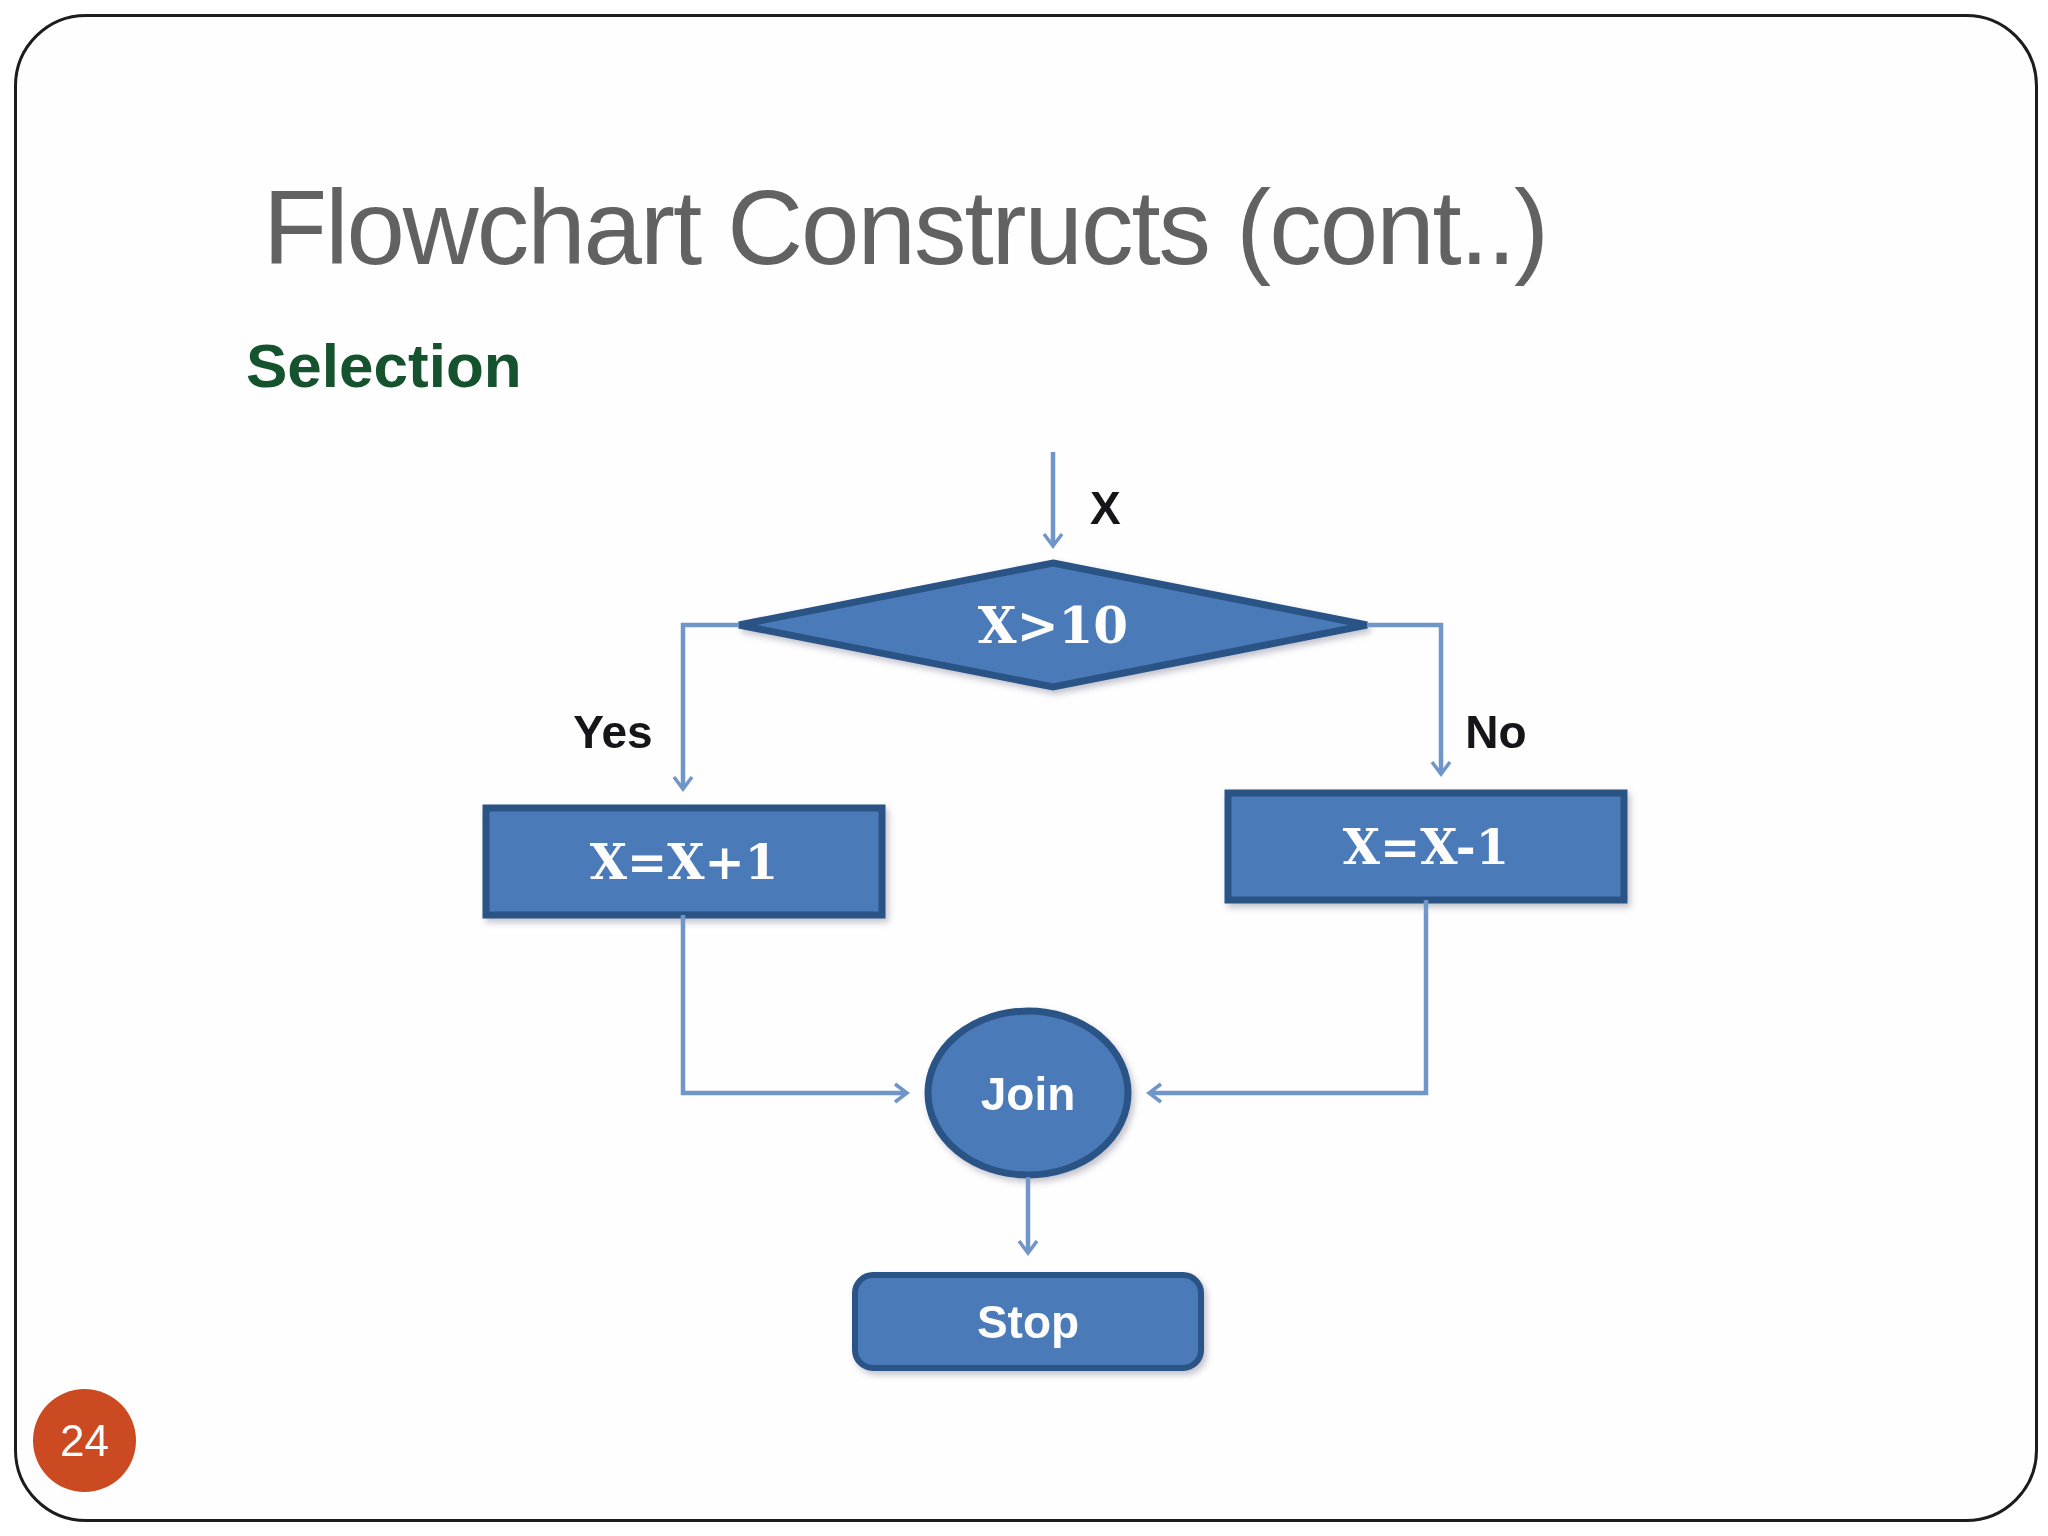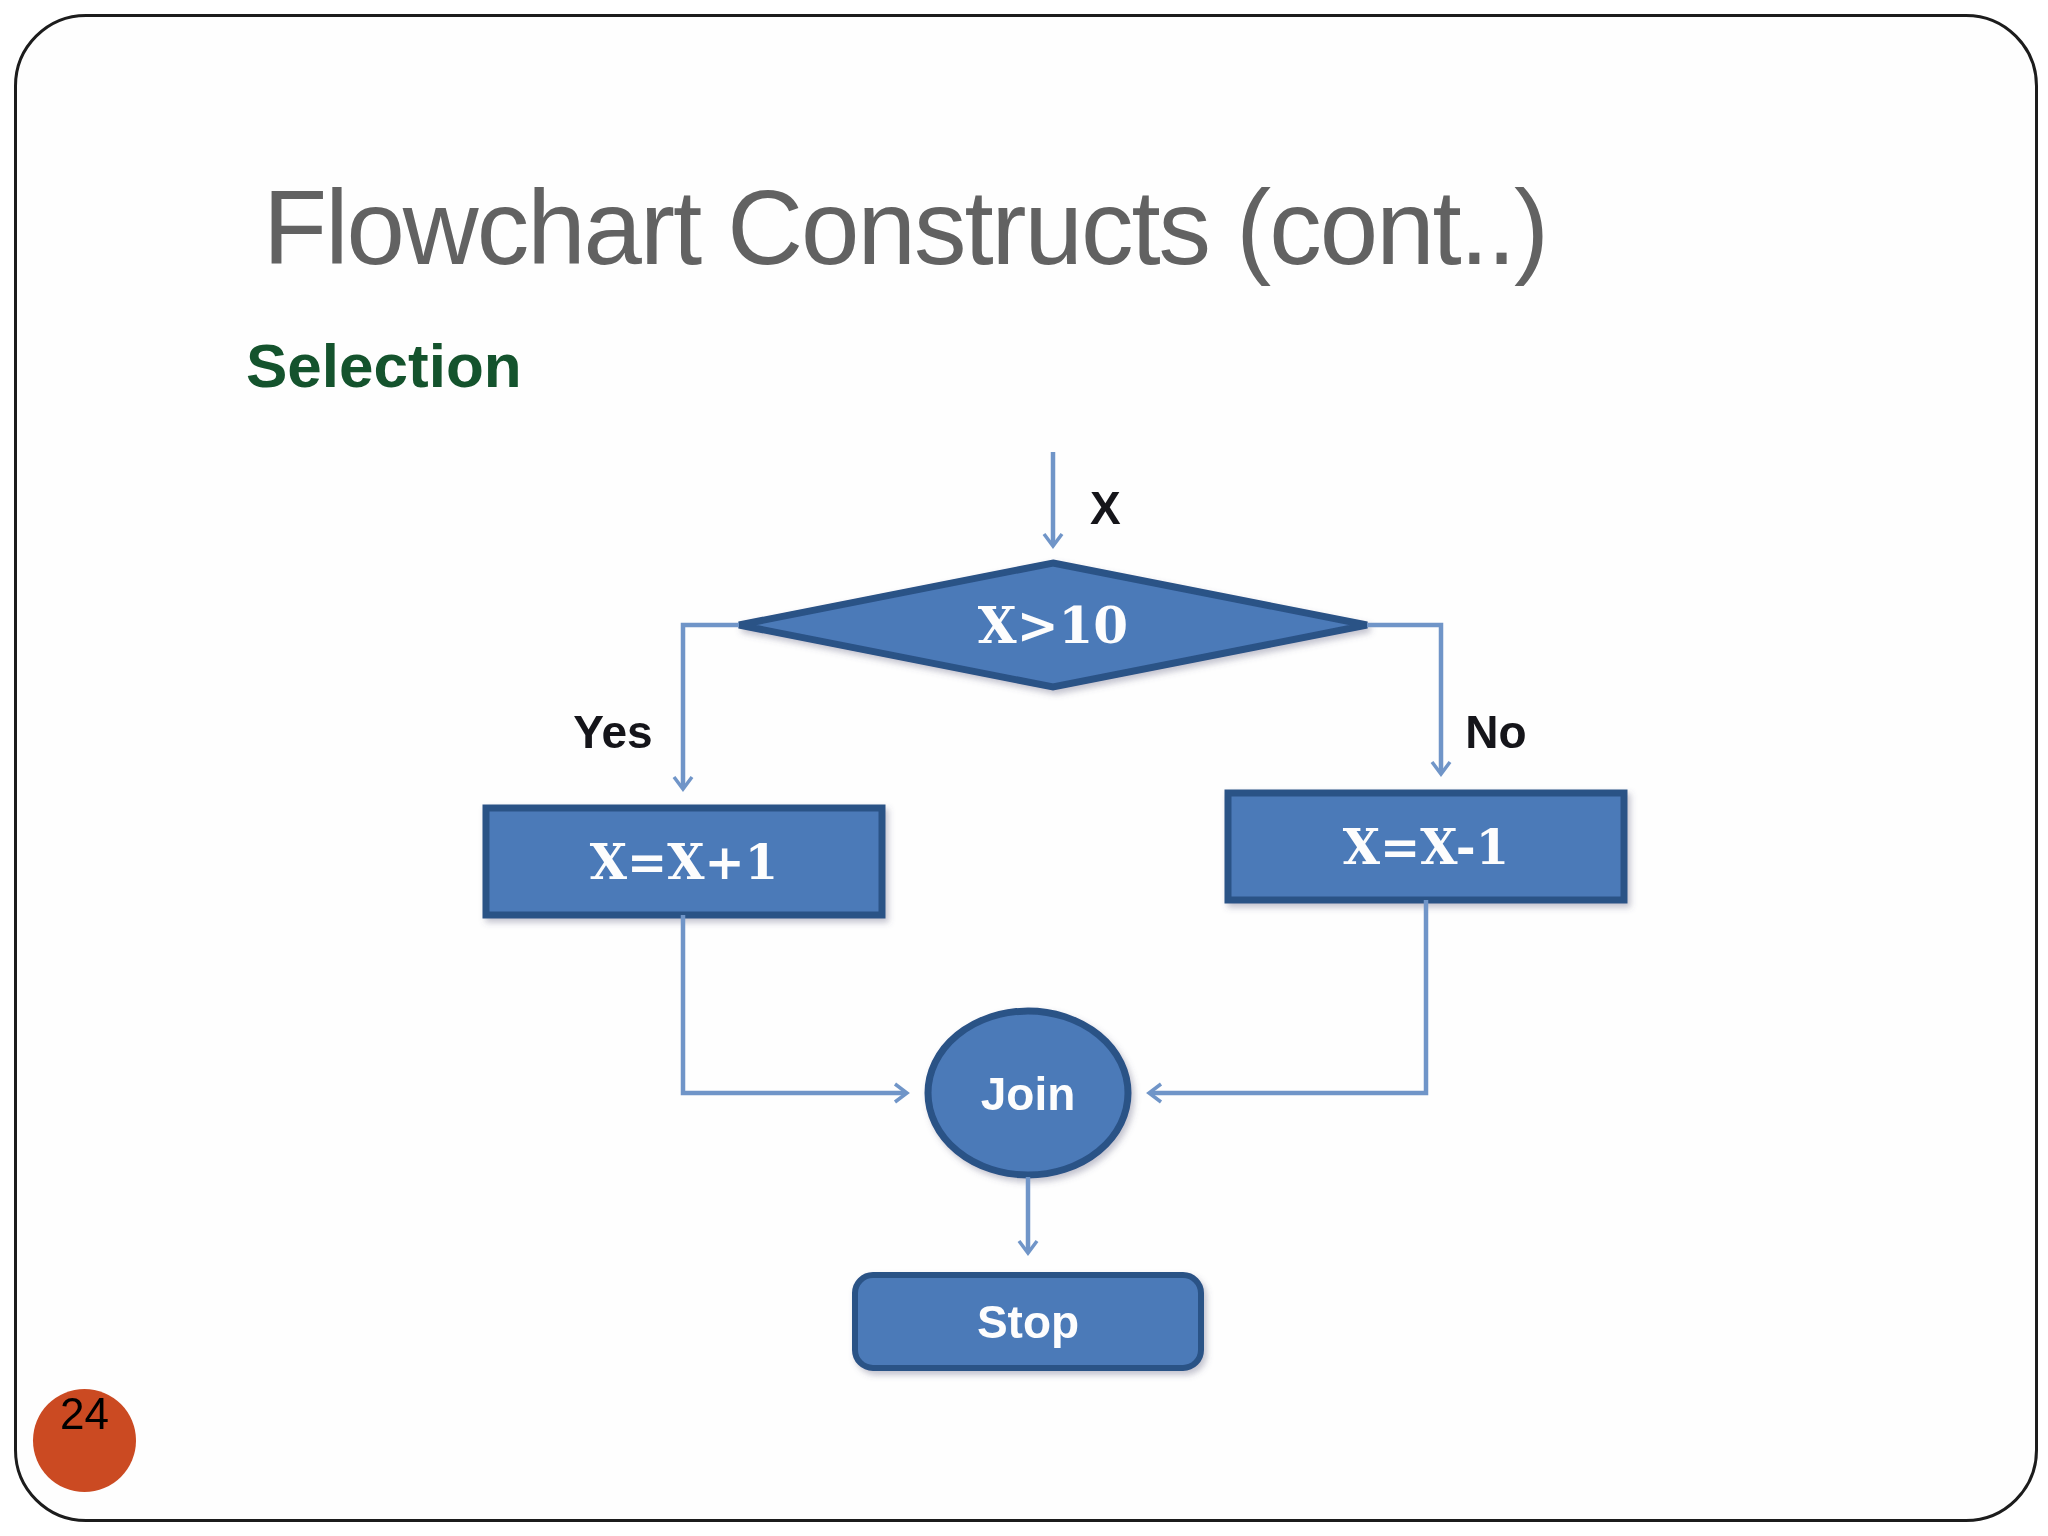--- a/index.html
+++ b/index.html
@@ -78,23 +78,23 @@
   }
   .page-badge {
     position: absolute;
     left: 33px;
     top: 1389px;
     width: 103px;
     height: 103px;
     border-radius: 50%;
     background: #cb4a22;
     display: flex;
-    align-items: flex-start;
+    align-items: center;
     justify-content: center;
-    color: #000000;
+    color: #ffffff;
     font-size: 44px;
     font-weight: 400;
   }
 </style>
 </head>
 <body>
 
 <div class="slide"></div>
 
 <div class="title">Flowchart Constructs (cont..)</div>

